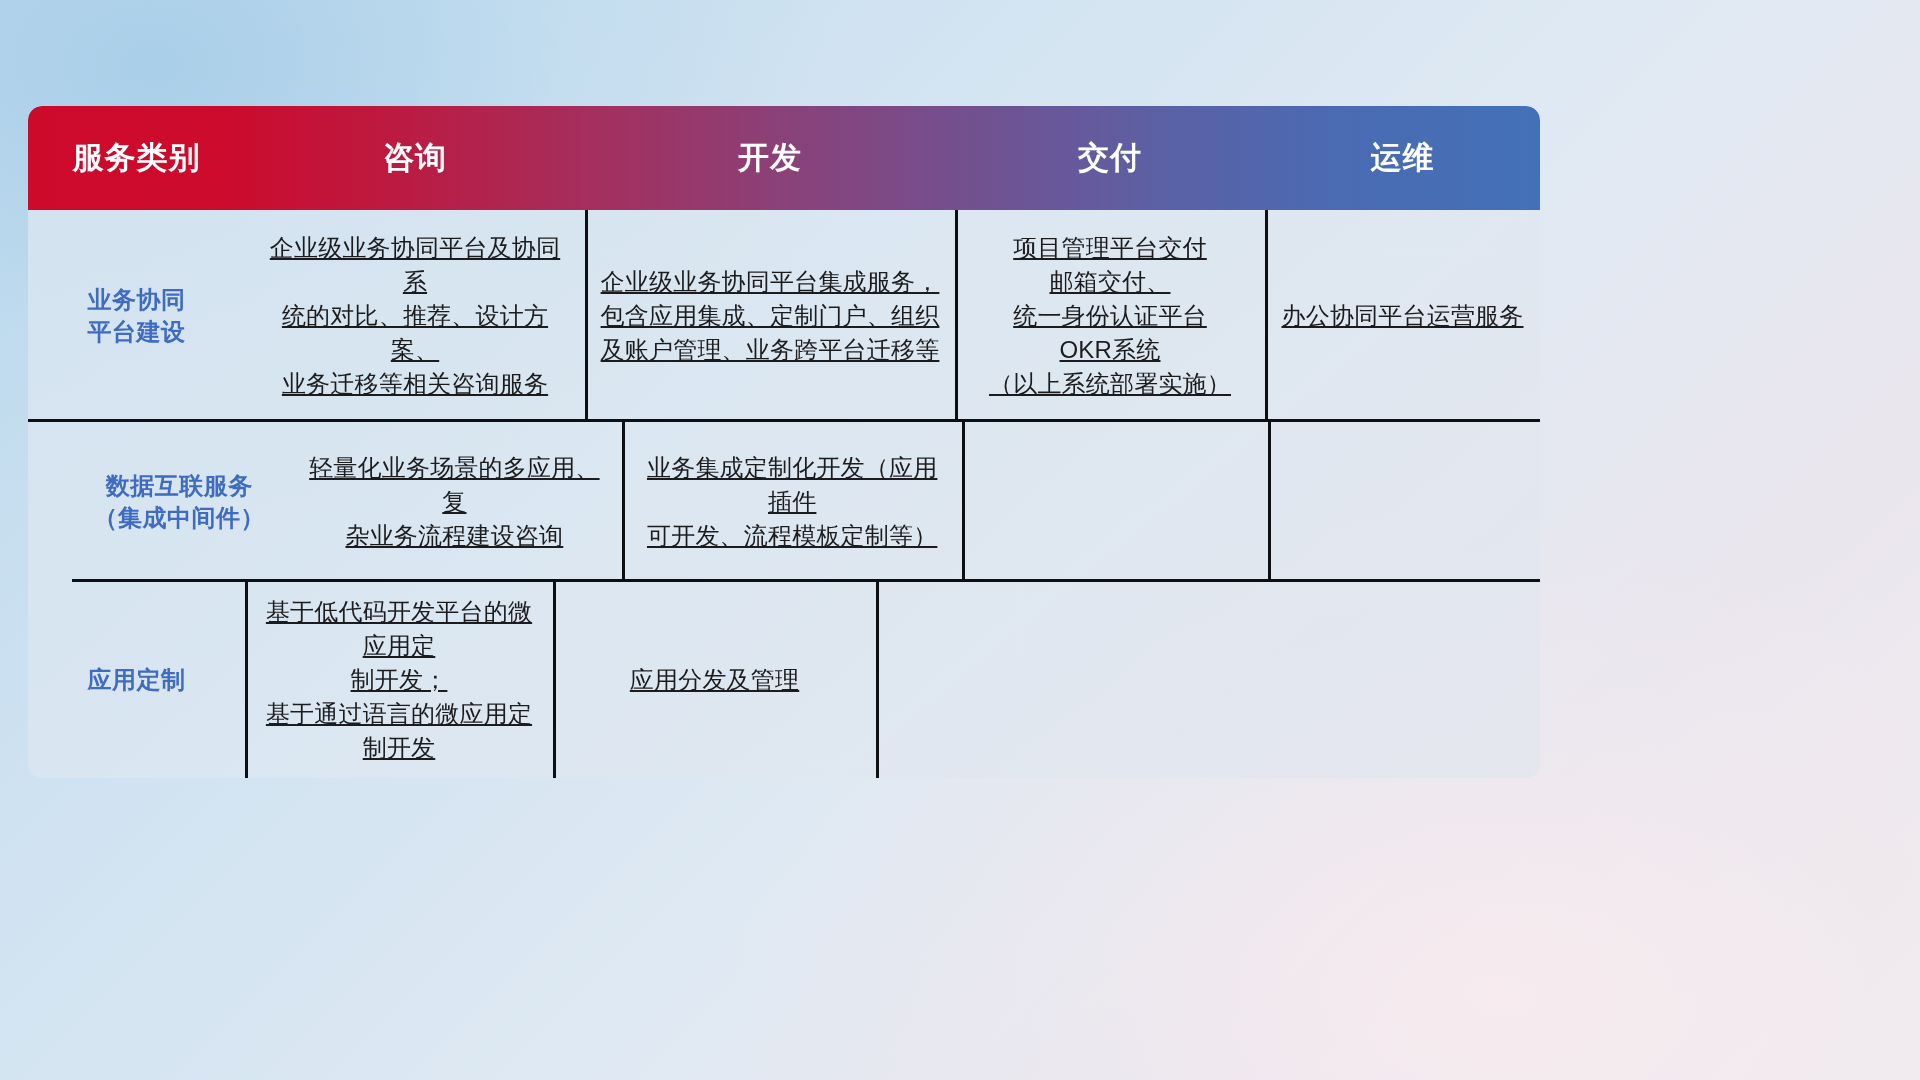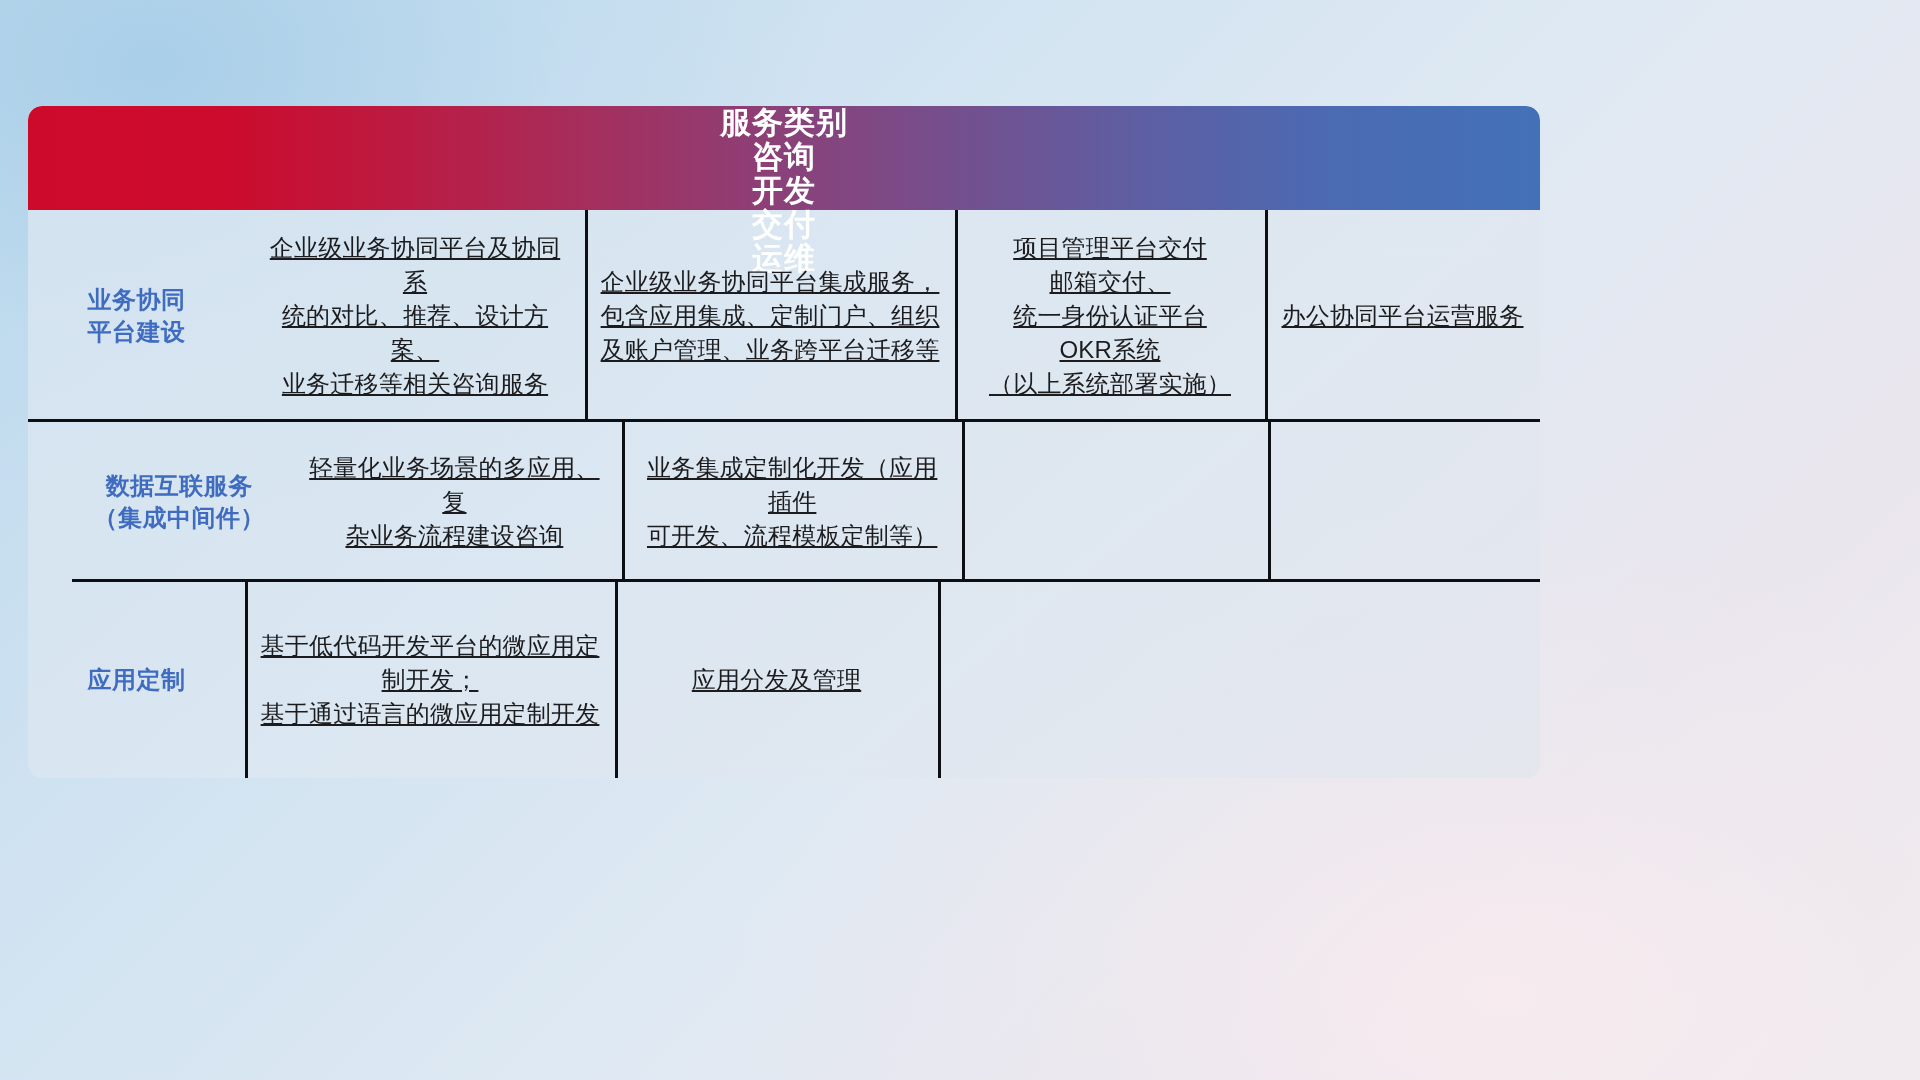--- a/index.html
+++ b/index.html
@@ -50,21 +50,20 @@
         #cc0b2d 13%,
         #bb1b42 25%,
         #a3305f 38%,
         #8a4179 50%,
         #73508f 62%,
         #5d5fa3 74%,
         #4b6ab2 86%,
         #4371b8 100%);
     display: flex;
     align-items: center;
-    flex-direction: column;
   }
 
   .hcell {
     color: #ffffff;
     font-size: 31px;
     font-weight: bold;
     text-align: center;
     letter-spacing: 1px;
     line-height: 1.1;
     white-space: nowrap;
@@ -200,21 +199,21 @@
         </div>
         <div class="bcell vline" style="width:275px">
           <span class="cell-text"></span>
         </div>
       </div>
 
       <div class="brow r3">
         <div class="bcell" style="width:217px">
           <span class="cat-label">应用定制</span>
         </div>
-        <div class="bcell vline" style="width:370px">
+        <div class="bcell vline" style="width:308px">
           <span class="cell-text">基于低代码开发平台的微应用定
 制开发；
 基于通过语言的微应用定制开发</span>
         </div>
         <div class="bcell vline" style="width:323px">
           <span class="cell-text">应用分发及管理</span>
         </div>
         <div class="bcell vline" style="width:275px">
           <span class="cell-text"></span>
         </div>

